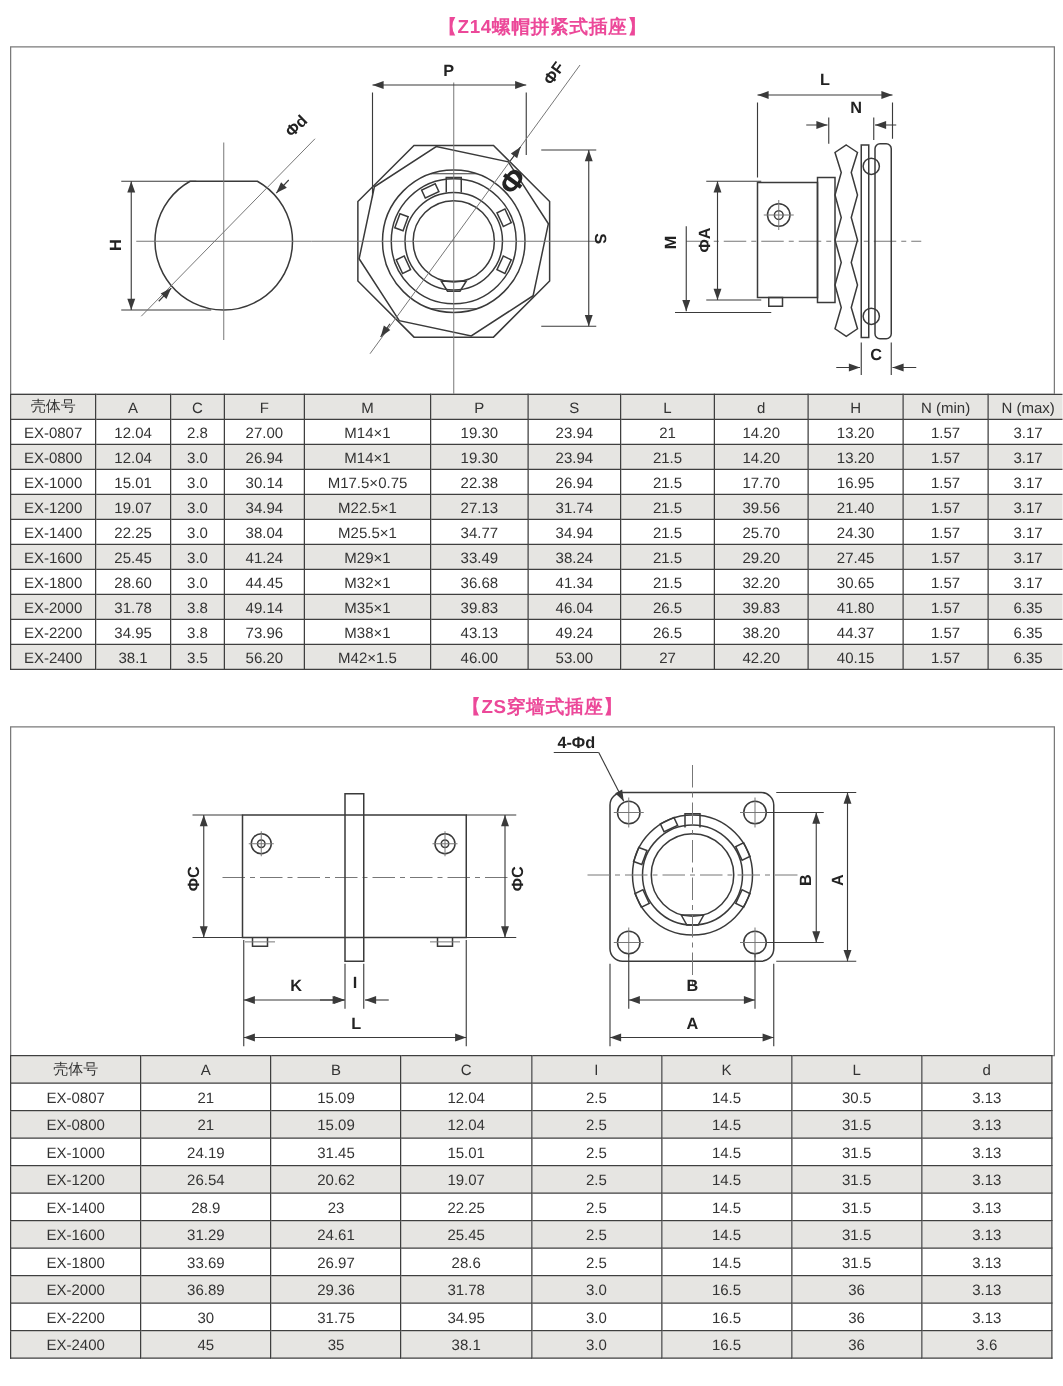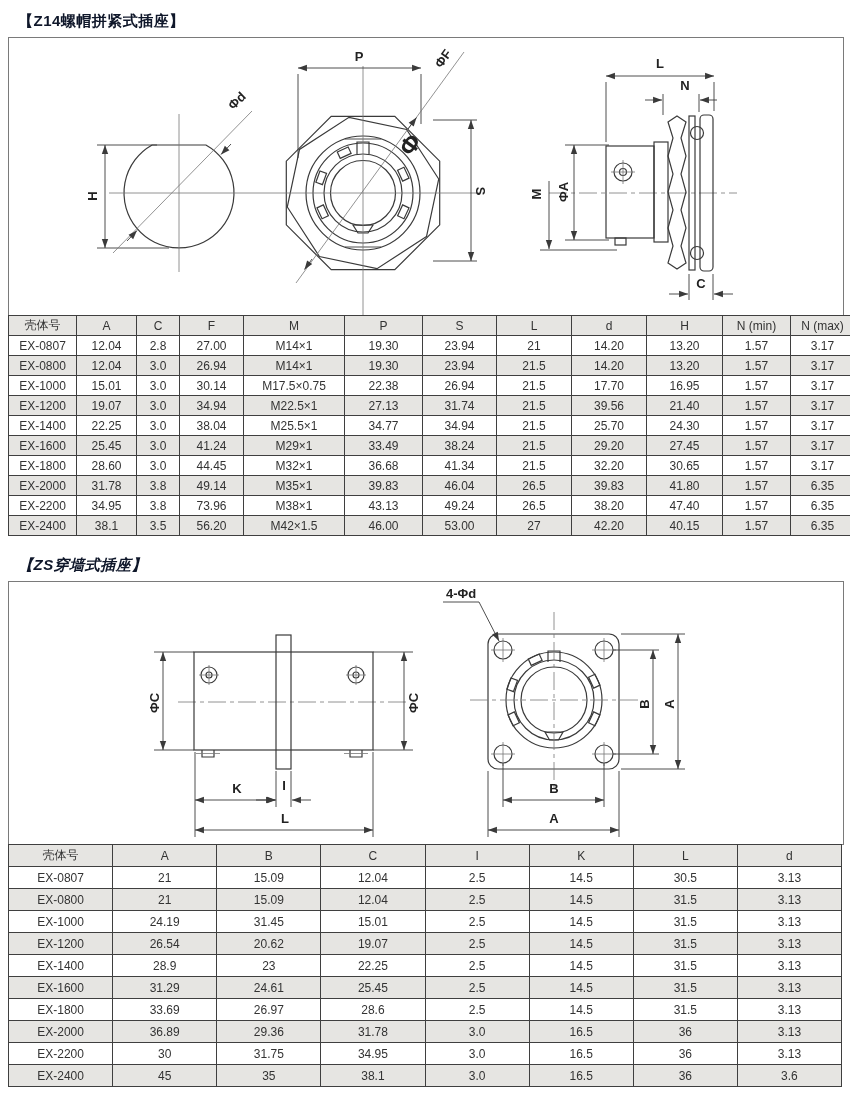--- a/index.html
+++ b/index.html
@@ -1,19 +1,19 @@
 <!DOCTYPE html>
 <html><head>
 <meta charset="utf-8">
 <style>
   html,body{margin:0;padding:0;background:#fff;}
   body{width:850px;height:1109px;box-sizing:border-box;padding:2px 0 0 8px;
        font-family:"Liberation Sans",sans-serif;color:#222;overflow:hidden;}
-  h2.sec-title{margin:10px 0 6px 10px;font-size:15px;font-weight:700;color:#0f172a;letter-spacing:.5px;}
-  h2.sec-title.second{margin-top:20px;font-style:italic;}
+  h2.sec-title{margin:10px 0 6px 10px;font-size:15px;font-weight:700;color:#ec4899;letter-spacing:.5px;text-align:center;}
+  h2.sec-title.second{margin-top:20px;}
   .draw-box{width:834px;border:1px solid #7a7a7a;background:#fff;}
   .draw-box svg{display:block;}
   table.dim{width:834px;border-collapse:collapse;table-layout:fixed;margin-top:-1px;background:#fff;}
   table.dim th,table.dim td{border:1px solid #3f3f3f;text-align:center;vertical-align:middle;
        font-size:12px;font-weight:400;color:#333;padding:0;white-space:nowrap;overflow:hidden;}
   table.dim thead tr{background:#e6e5e2;}
   table.dim tbody tr:nth-child(even){background:#e6e5e2;}
   .t1 th,.t1 td{height:19px;}
   .t2 th,.t2 td{height:21px;}
   .t1 th:nth-child(1){width:67px}.t1 th:nth-child(2){width:59px}.t1 th:nth-child(3){width:42px}
@@ -262,21 +262,21 @@
       <tr>
         <td>EX-2200</td>
         <td>34.95</td>
         <td>3.8</td>
         <td>73.96</td>
         <td>M38×1</td>
         <td>43.13</td>
         <td>49.24</td>
         <td>26.5</td>
         <td>38.20</td>
-        <td>47.40</td>
+        <td>44.37</td>
         <td>1.57</td>
         <td>6.35</td>
       </tr>
       <tr>
         <td>EX-2400</td>
         <td>38.1</td>
         <td>3.5</td>
         <td>56.20</td>
         <td>M42×1.5</td>
         <td>46.00</td>

